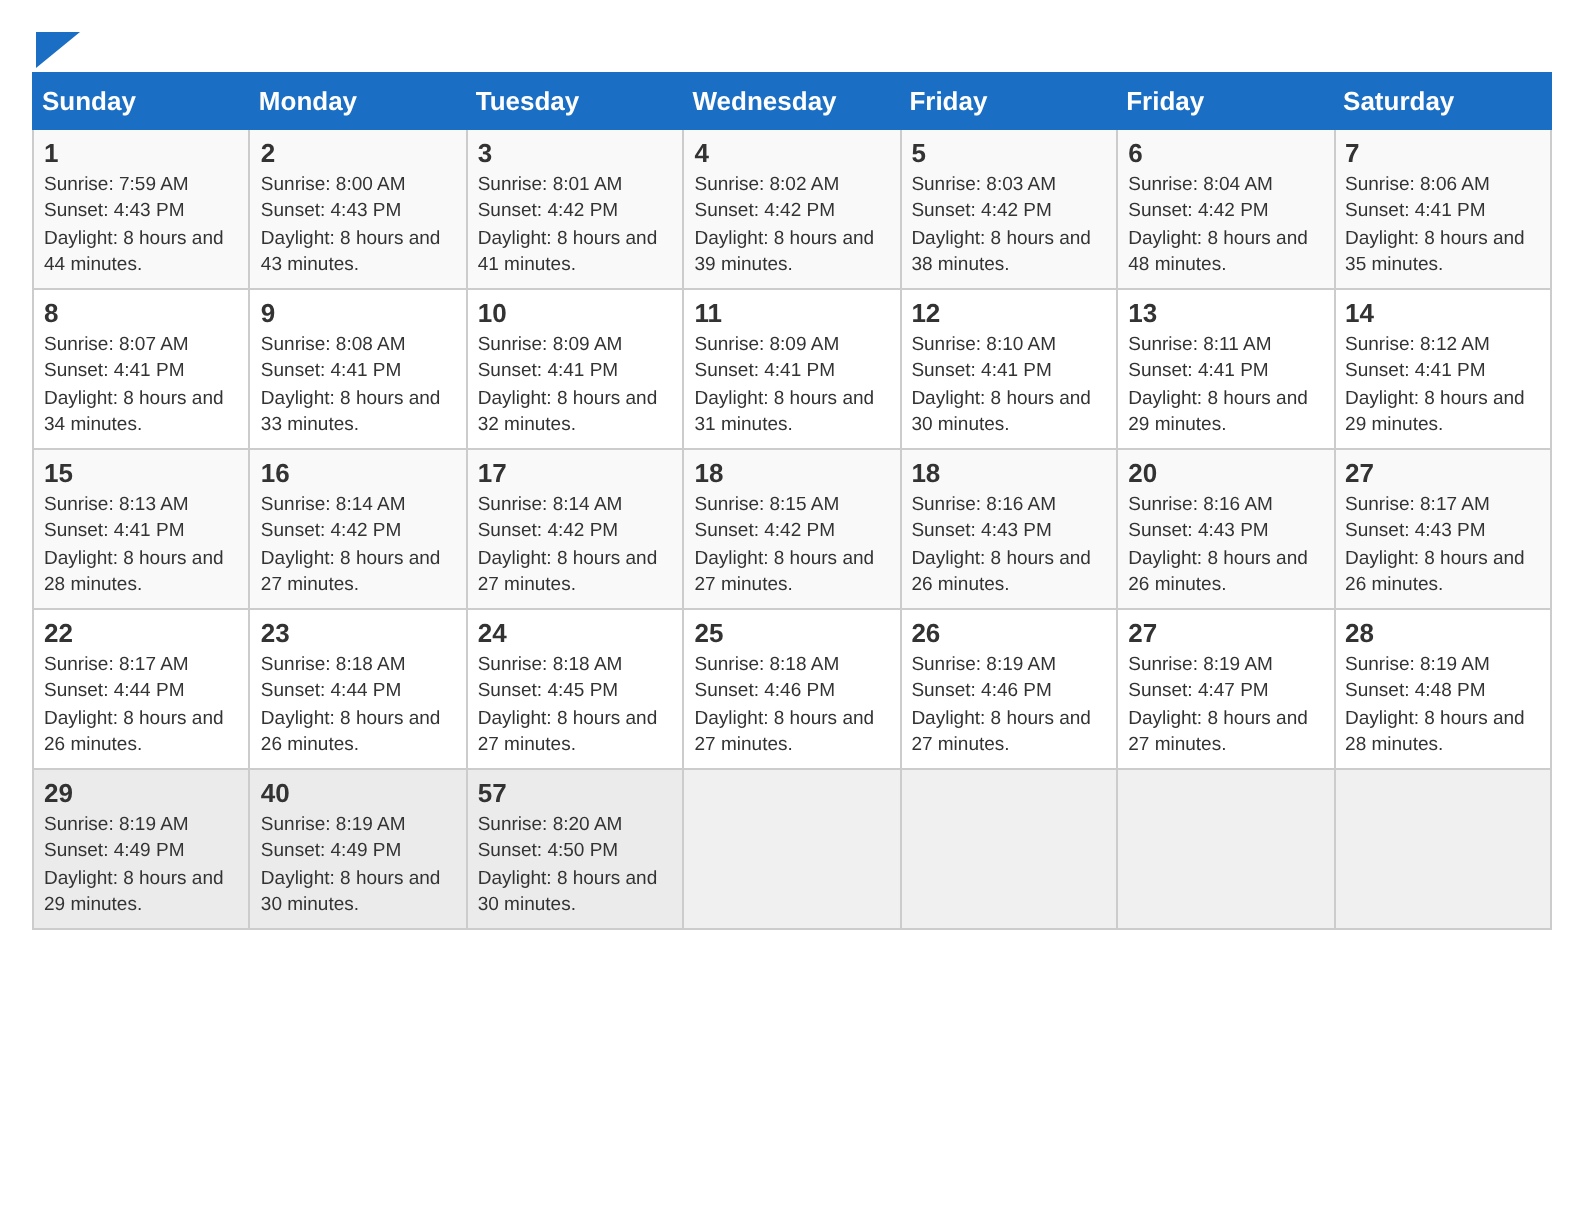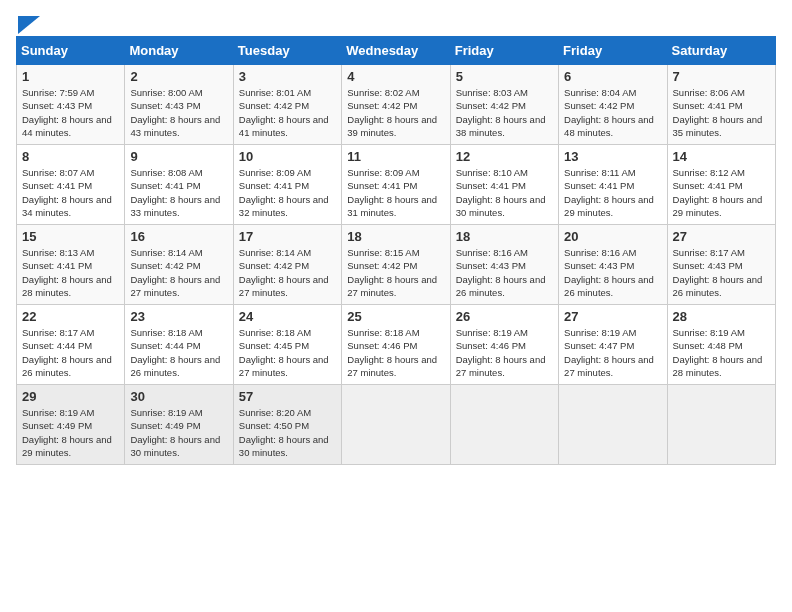--- a/index.html
+++ b/index.html
@@ -346,21 +346,21 @@
       <tr>
         <td>
         <span class="day-num">29</span>
         <div class="day-info">
           <span>Sunrise: 8:19 AM</span><br>
           <span>Sunset: 4:49 PM</span><br>
           <span>Daylight: 8 hours and 29 minutes.</span>
         </div>
       </td>
         <td>
-        <span class="day-num">30</span>
+        <span class="day-num">40</span>
         <div class="day-info">
           <span>Sunrise: 8:19 AM</span><br>
           <span>Sunset: 4:49 PM</span><br>
           <span>Daylight: 8 hours and 30 minutes.</span>
         </div>
       </td>
         <td>
         <span class="day-num">57</span>
         <div class="day-info">
           <span>Sunrise: 8:20 AM</span><br>

